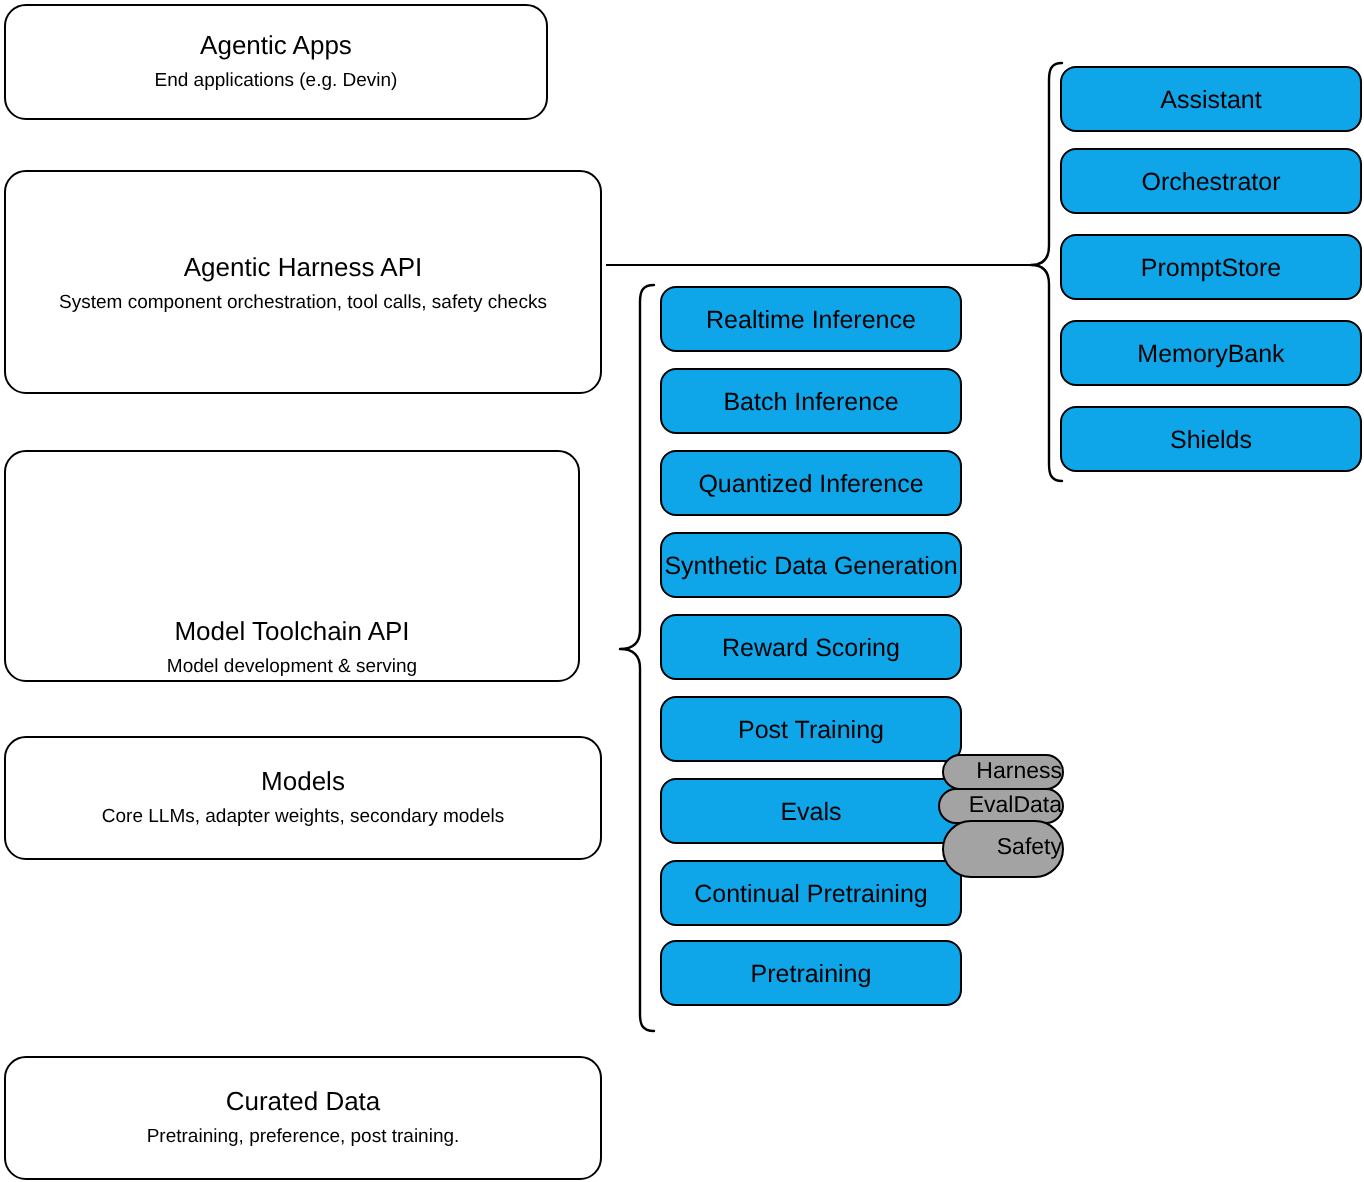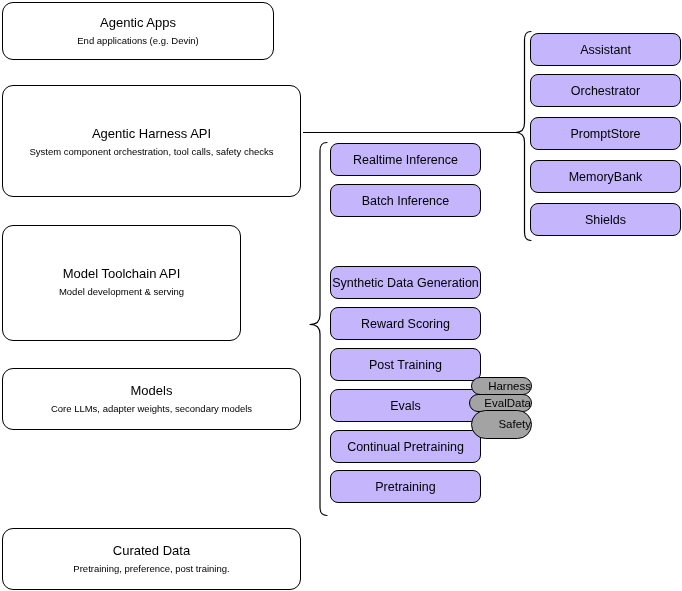--- a/index.html
+++ b/index.html
@@ -54,21 +54,21 @@
     align-items: center;
     justify-content: center;
   }
 
   
   .chip {
     position: absolute;
     box-sizing: border-box;
     width: 151px;
     height: 33px;
-    background: #c4b5fd;
+    background: #0ea5e9;
     border: 1px solid #000000;
     border-radius: 8px;
     display: flex;
     align-items: center;
     justify-content: center;
     font-size: 12.5px;
     line-height: 14px;
     white-space: nowrap;
     color: #000000;
   }
@@ -116,21 +116,21 @@
     </div>
   </div>
 
   <div class="box layer-box" style="left:2px; top:85px; width:299px; height:112px; justify-content:flex-start; padding-top:40px;">
     <div class="inner">
       <div class="title">Agentic Harness API</div>
       <div class="subtitle">System component orchestration, tool calls, safety checks</div>
     </div>
   </div>
 
-  <div class="box layer-box" style="left:2px; top:225px; width:239px; height:116px; justify-content:flex-start; padding-top:40px;">
+  <div class="box layer-box" style="left:2px; top:225px; width:288px; height:116px; justify-content:flex-end; padding-top:40px;">
     <div class="inner">
       <div class="title">Model Toolchain API</div>
       <div class="subtitle">Model development &amp; serving</div>
     </div>
   </div>
 
   <div class="box layer-box" style="left:2px; top:368px; width:299px; height:62px;">
     <div class="inner">
       <div class="title">Models</div>
       <div class="subtitle">Core LLMs, adapter weights, secondary models</div>
@@ -154,20 +154,23 @@
   </div>
 
   <div class="chip" style="left:330px; top:143px;">
     <span>Realtime Inference</span>
   </div>
 
   <div class="chip" style="left:330px; top:184px;">
     <span>Batch Inference</span>
   </div>
 
+  <div class="chip" style="left:330px; top:225px;">
+    <span>Quantized Inference</span>
+  </div>
 
   <div class="chip" style="left:330px; top:266px;">
     <span>Synthetic Data Generation</span>
   </div>
 
   <div class="chip" style="left:330px; top:307px;">
     <span>Reward Scoring</span>
   </div>
 
   <div class="chip" style="left:330px; top:348px;">

